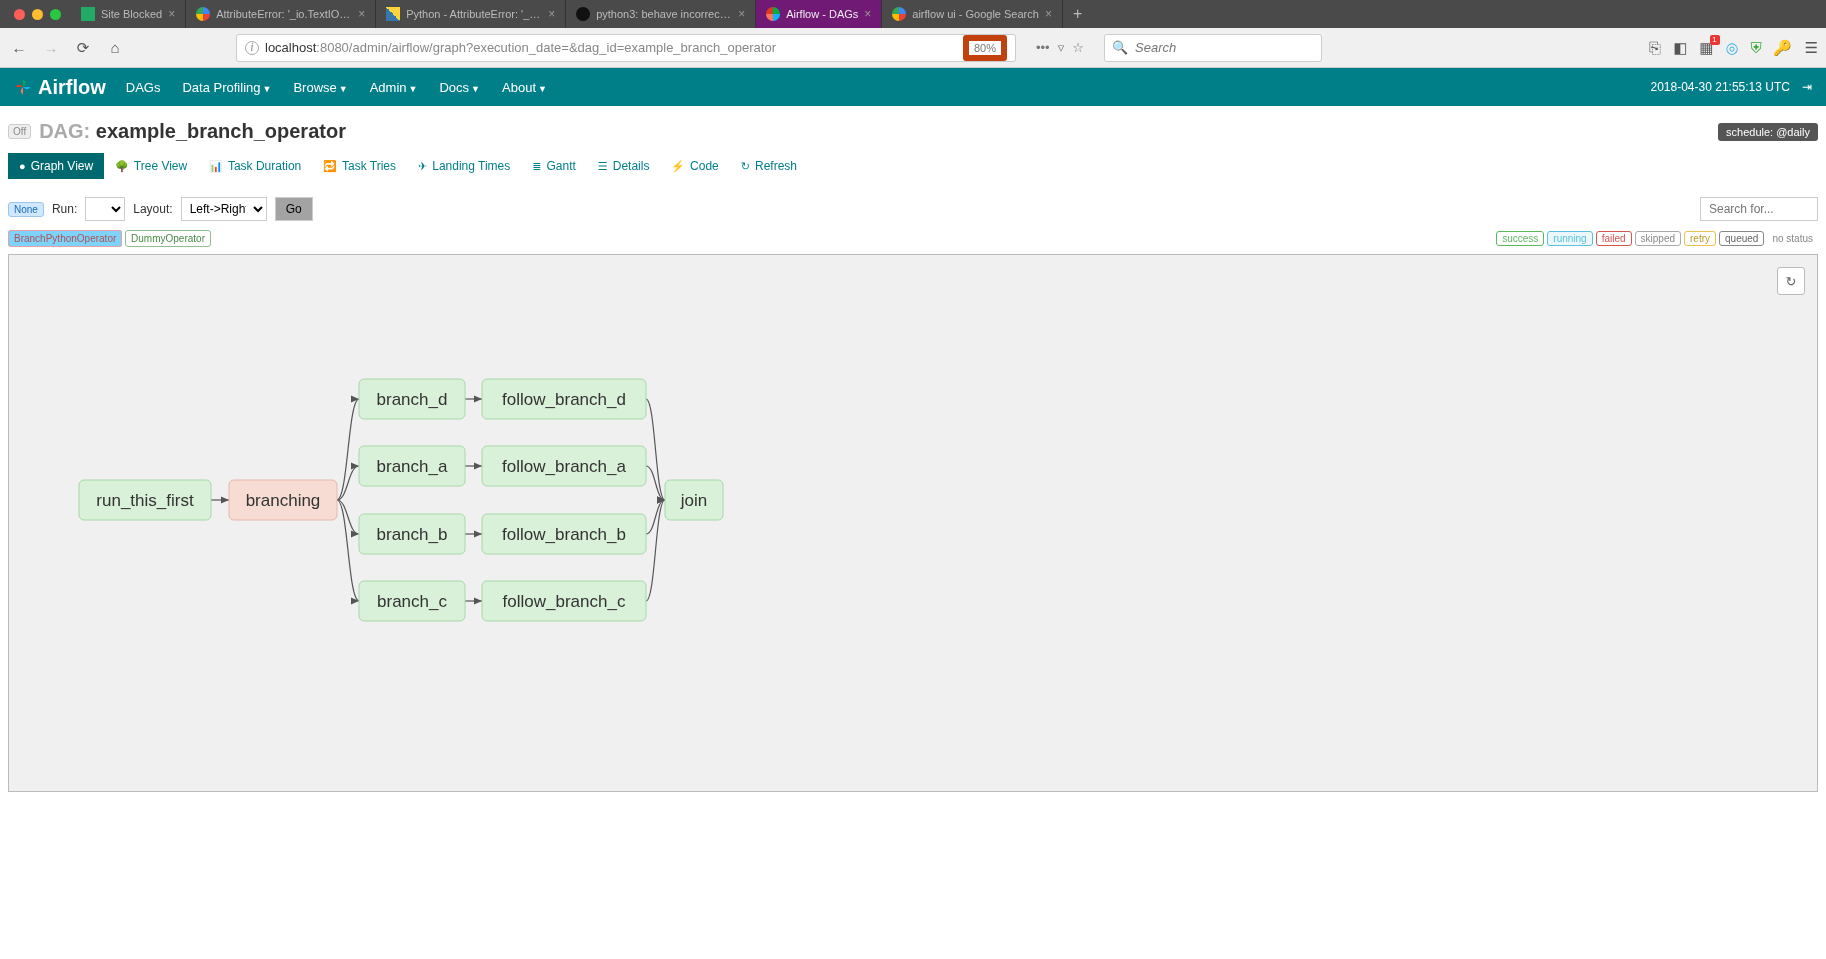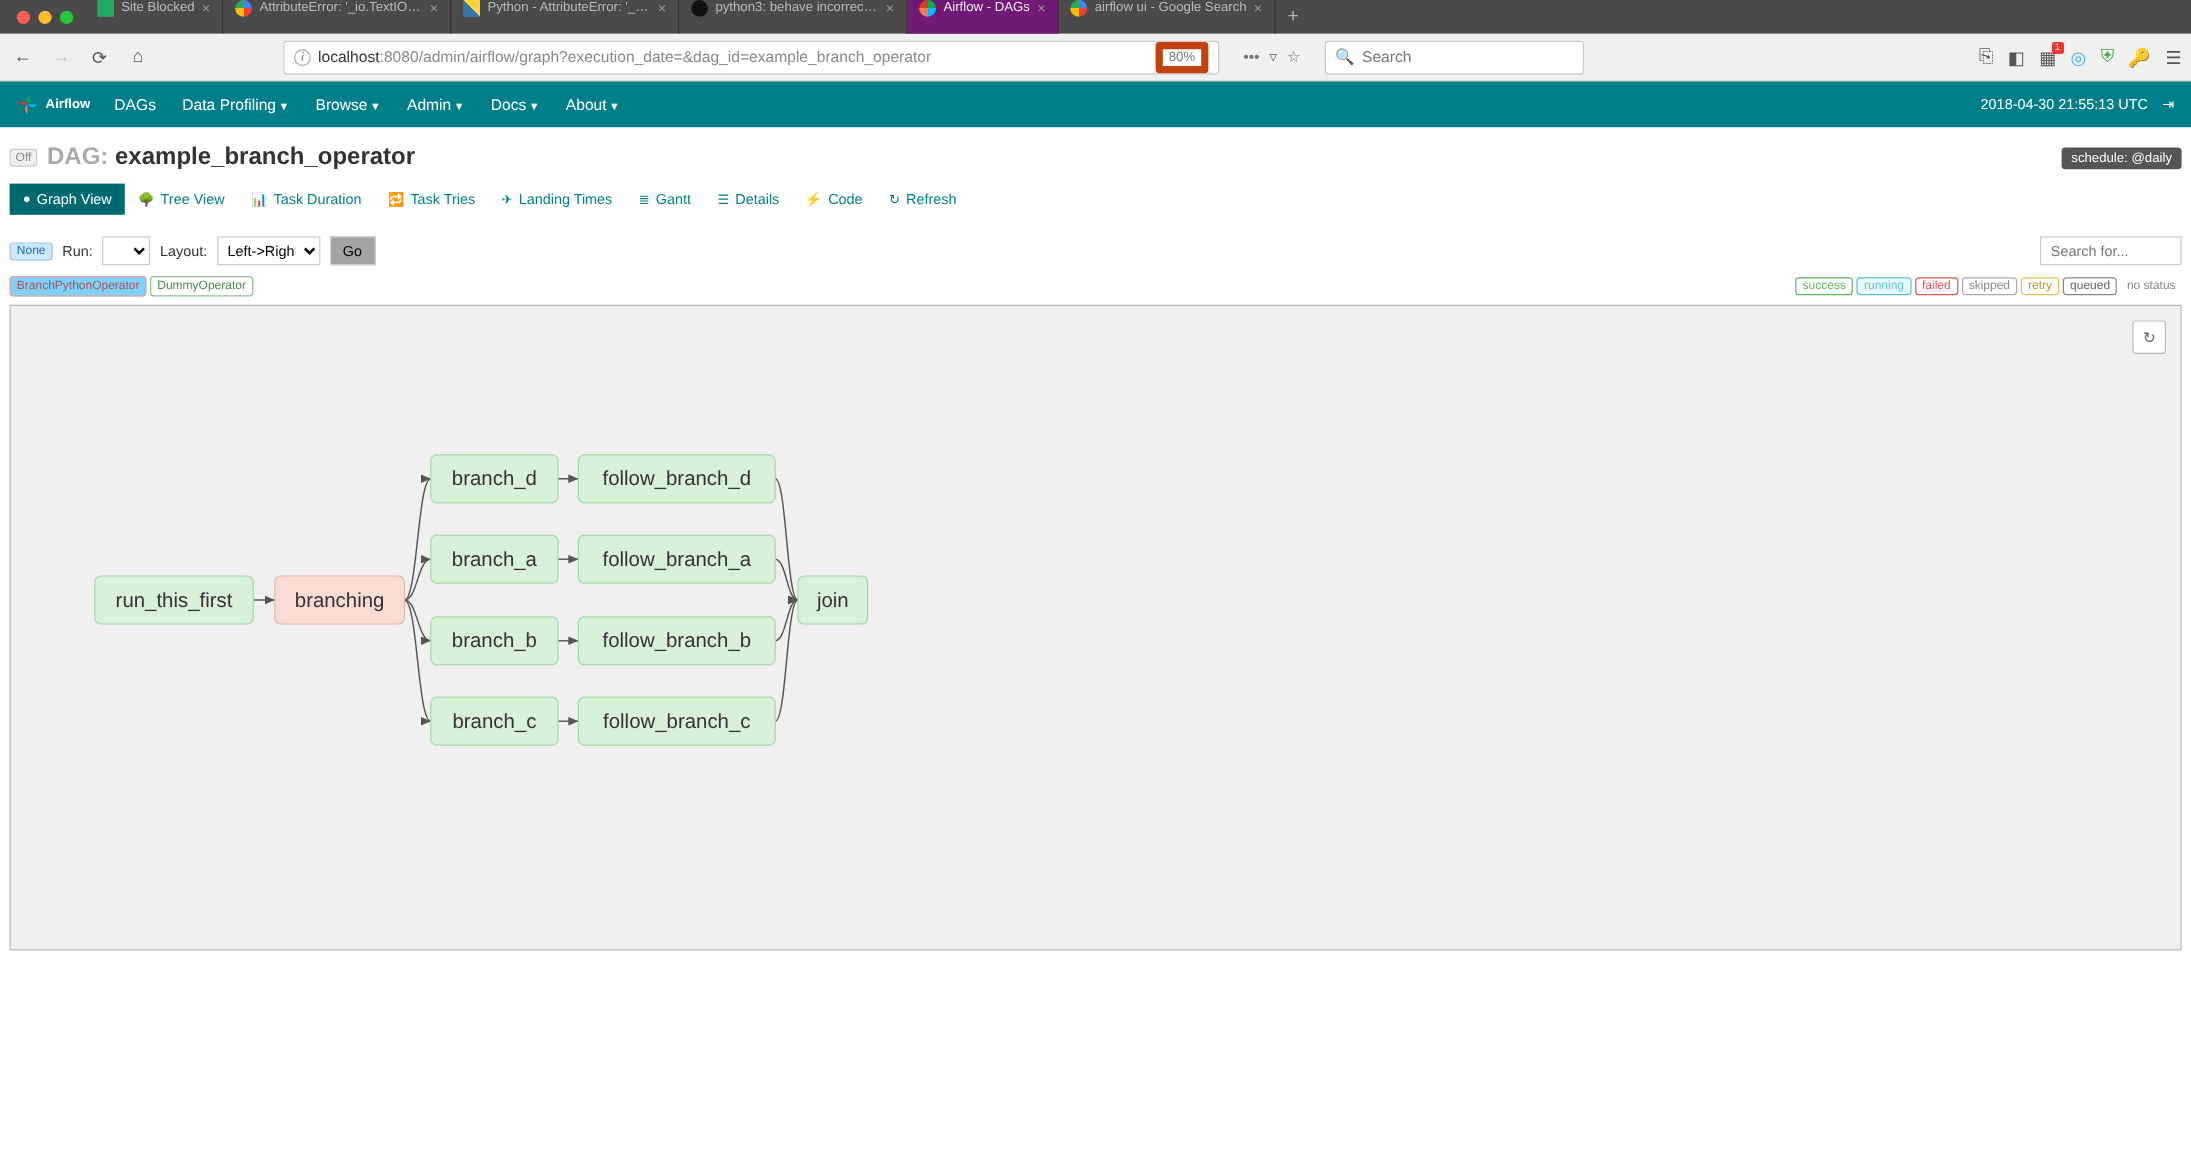--- a/index.html
+++ b/index.html
@@ -4,46 +4,46 @@
 <style>
 * { margin:0; padding:0; box-sizing:border-box; }
 body { font-family: -apple-system, BlinkMacSystemFont, "Segoe UI", Helvetica, Arial, sans-serif; font-size:13px; background:#fff; color:#333; }
 
 
 .browser-chrome { background:#4a4a4a; }
 .tab-strip { display:flex; align-items:center; height:28px; background:#4a4a4a; padding-left:8px; }
 .traffic-lights { display:flex; gap:7px; padding:0 10px 0 6px; align-items:center; }
 .tl { width:11px; height:11px; border-radius:50%; }
 .tl.red{background:#ff5f57;} .tl.yellow{background:#febc2e;} .tl.green{background:#28c840;}
-.tab { display:flex; gap:6px; padding:0 10px; height:28px; color:#bbb; font-size:11px; max-width:190px; border-right:1px solid #333; cursor:default; }
+.tab { display:flex; align-items:center; gap:6px; padding:0 10px; height:28px; color:#bbb; font-size:11px; max-width:190px; border-right:1px solid #333; cursor:default; }
 .tab.active { background:#701a75; color:#eee; }
 .tab .favicon { width:14px; height:14px; display:inline-block; }
 .tab .lab { overflow:hidden; white-space:nowrap; text-overflow:ellipsis; flex:1; }
 .tab .close { color:#999; font-size:12px; }
 .new-tab { color:#bbb; padding:0 10px; font-size:16px; }
 
 .nav-toolbar { display:flex; align-items:center; height:40px; background:#f0f0f0; border-bottom:1px solid #ccc; padding:0 8px; gap:10px; }
 .nav-btn { width:22px; height:22px; display:flex; align-items:center; justify-content:center; color:#555; font-size:15px; cursor:pointer; }
 .url-bar { flex:0 0 780px; display:flex; align-items:center; background:#fff; border:1px solid #ccc; border-radius:3px; height:28px; padding:0 8px; margin-left:100px; }
 .url-bar .info { color:#888; margin-right:6px; font-size:12px; border:1px solid #aaa; border-radius:50%; width:14px; height:14px; display:flex; align-items:center; justify-content:center; font-style:italic; font-family:serif; }
 .url-text { flex:1; font-size:13px; color:#333; }
 .domain { color:#333; }
 .path { color:#888; }
 .zoom { color:#777; font-size:11px; border:6px solid #c2410c; border-radius:3px; padding:1px 5px; margin-left:auto; }
 .url-icons { display:flex; gap:8px; margin-left:10px; color:#777; }
 .search-box { flex:0 0 210px; display:flex; align-items:center; background:#fff; border:1px solid #ccc; border-radius:3px; height:28px; padding:0 8px; gap:6px; color:#888; margin-left:10px; }
-.search-box input { border:none; outline:none; flex:1; font-size:13px; }
+.search-box input { border:none; outline:none; flex:1; font-size:13px;font-style:italic; }
 .right-icons { margin-left:auto; display:flex; gap:12px; align-items:center; color:#555; }
 .right-icons .ico { font-size:15px; }
 .badge-red { position:relative; }
 .badge-red::after { content:"1"; position:absolute; top:-4px; right:-6px; background:#e33; color:#fff; font-size:8px; width:10px; height:10px; border-radius:2px; display:flex; align-items:center; justify-content:center; }
 
 
 .af-header { background:#017f89; color:#fff; display:flex; align-items:center; height:38px; padding:0 14px; font-size:13px; }
-.af-brand { display:flex; align-items:center; gap:6px; font-weight:600; font-size:11px; margin-right:20px; }
+.af-brand { display:flex; align-items:center; gap:6px; font-weight:600; font-size:20px; margin-right:20px; }
 .pinwheel { width:18px; height:18px; }
 .af-nav { display:flex; gap:22px; }
 .af-nav-item { cursor:pointer; font-size:13px; }
 .af-nav-item .caret { font-size:9px; margin-left:2px; }
 .af-time { margin-left:auto; font-size:12px; display:flex; align-items:center; gap:12px;text-align:center; }
 
 
 .page { padding:10px 8px; }
 .dag-head { display:flex; align-items:center; gap:8px; margin:4px 0 10px; }
 .toggle-off { background:#eee; border:1px solid #ccc; border-radius:3px; font-size:10px; padding:1px 4px; color:#888; }

